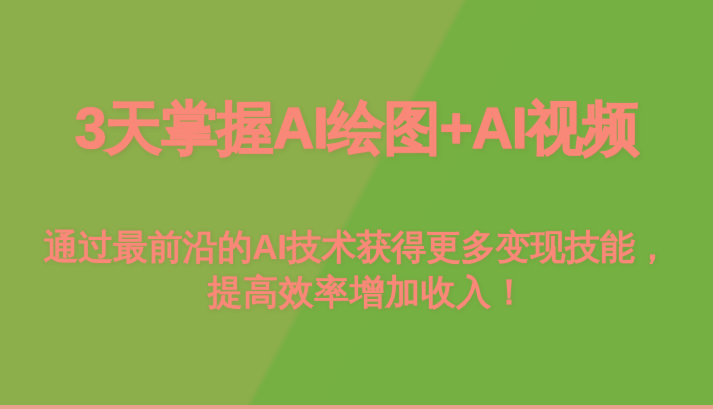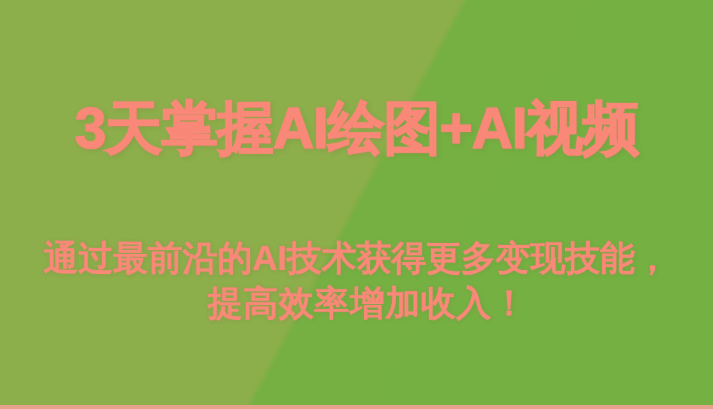--- a/index.html
+++ b/index.html
@@ -85,21 +85,21 @@
     white-space: nowrap;
     text-shadow:
        0 0 3px rgba(249,136,120,0.55),
        1px 1px 0 rgba(224,118,103,0.45),
        2px 2px 5px rgba(90,110,50,0.18);
     -webkit-text-stroke: 1.2px #f98878;
   }
 
   .subhead {
     position: absolute;
-    top: 236px;
+    top: 225px;
     left: 0;
     width: 100%;
     text-align: center;
     color: #f98878;
     font-size: 35px;
     line-height: 1.28;
     font-weight: 700;
     letter-spacing: 0px;
     text-shadow:
        0 0 2px rgba(249,136,120,0.45),

